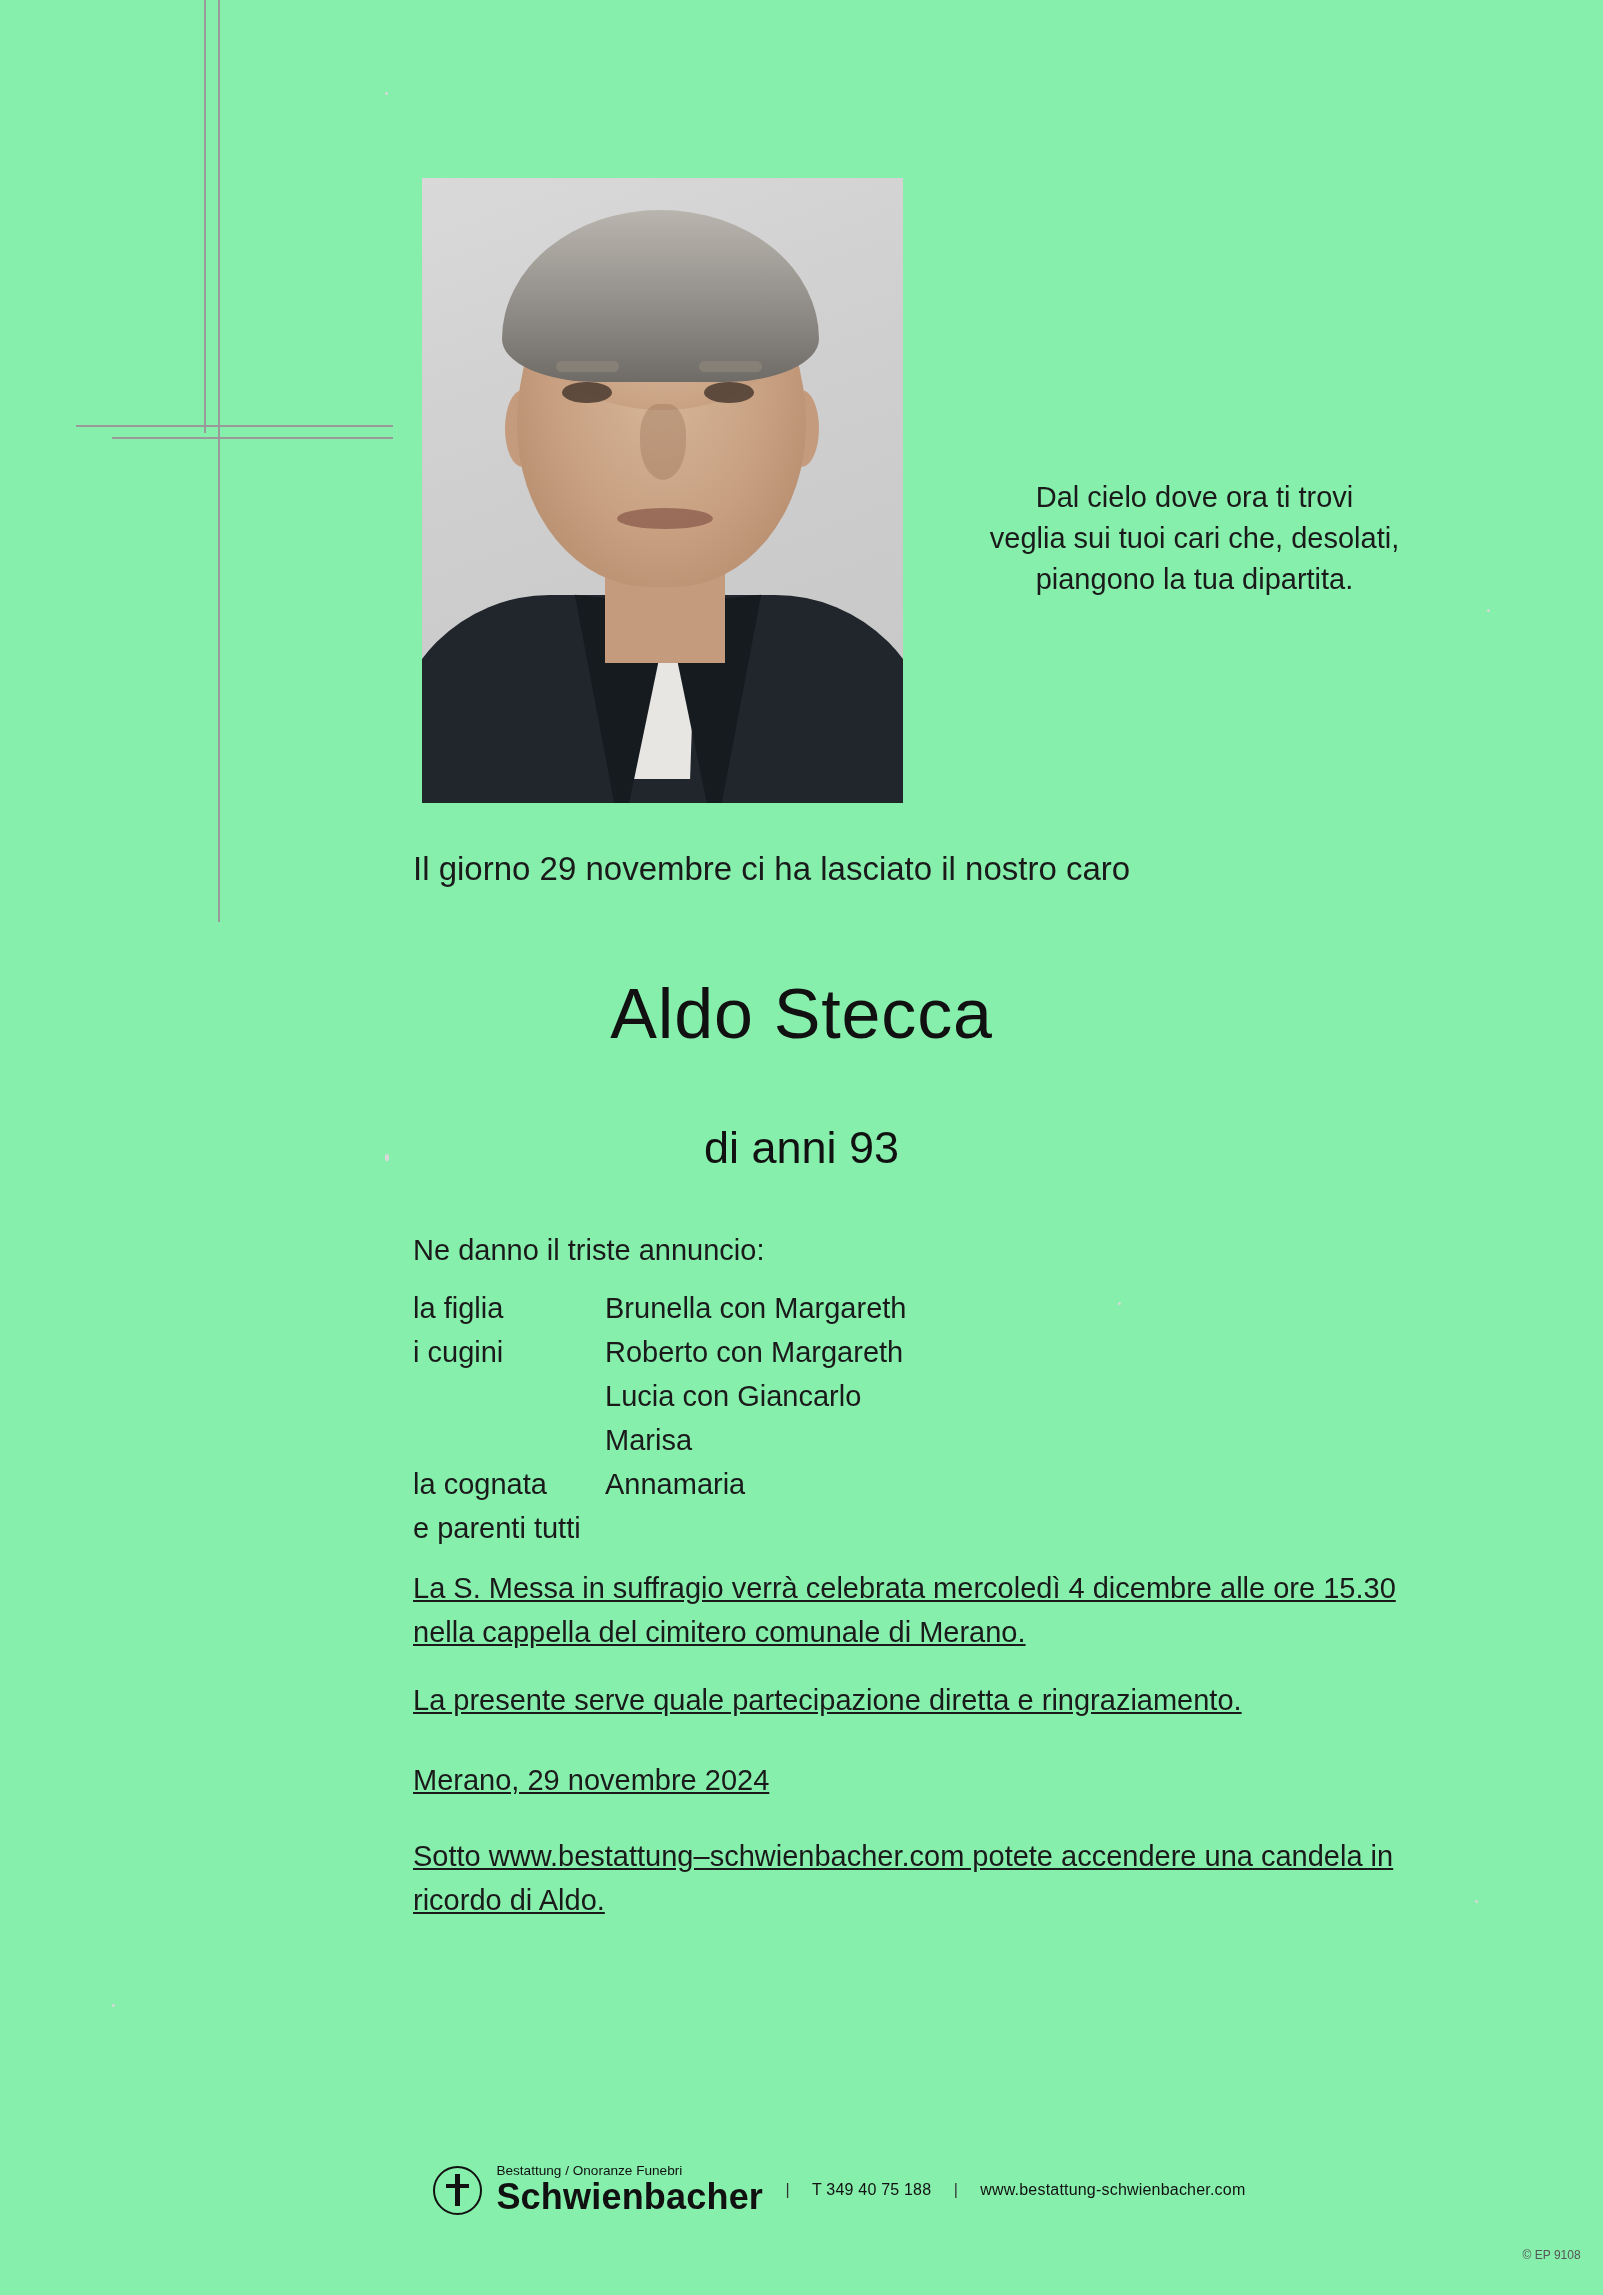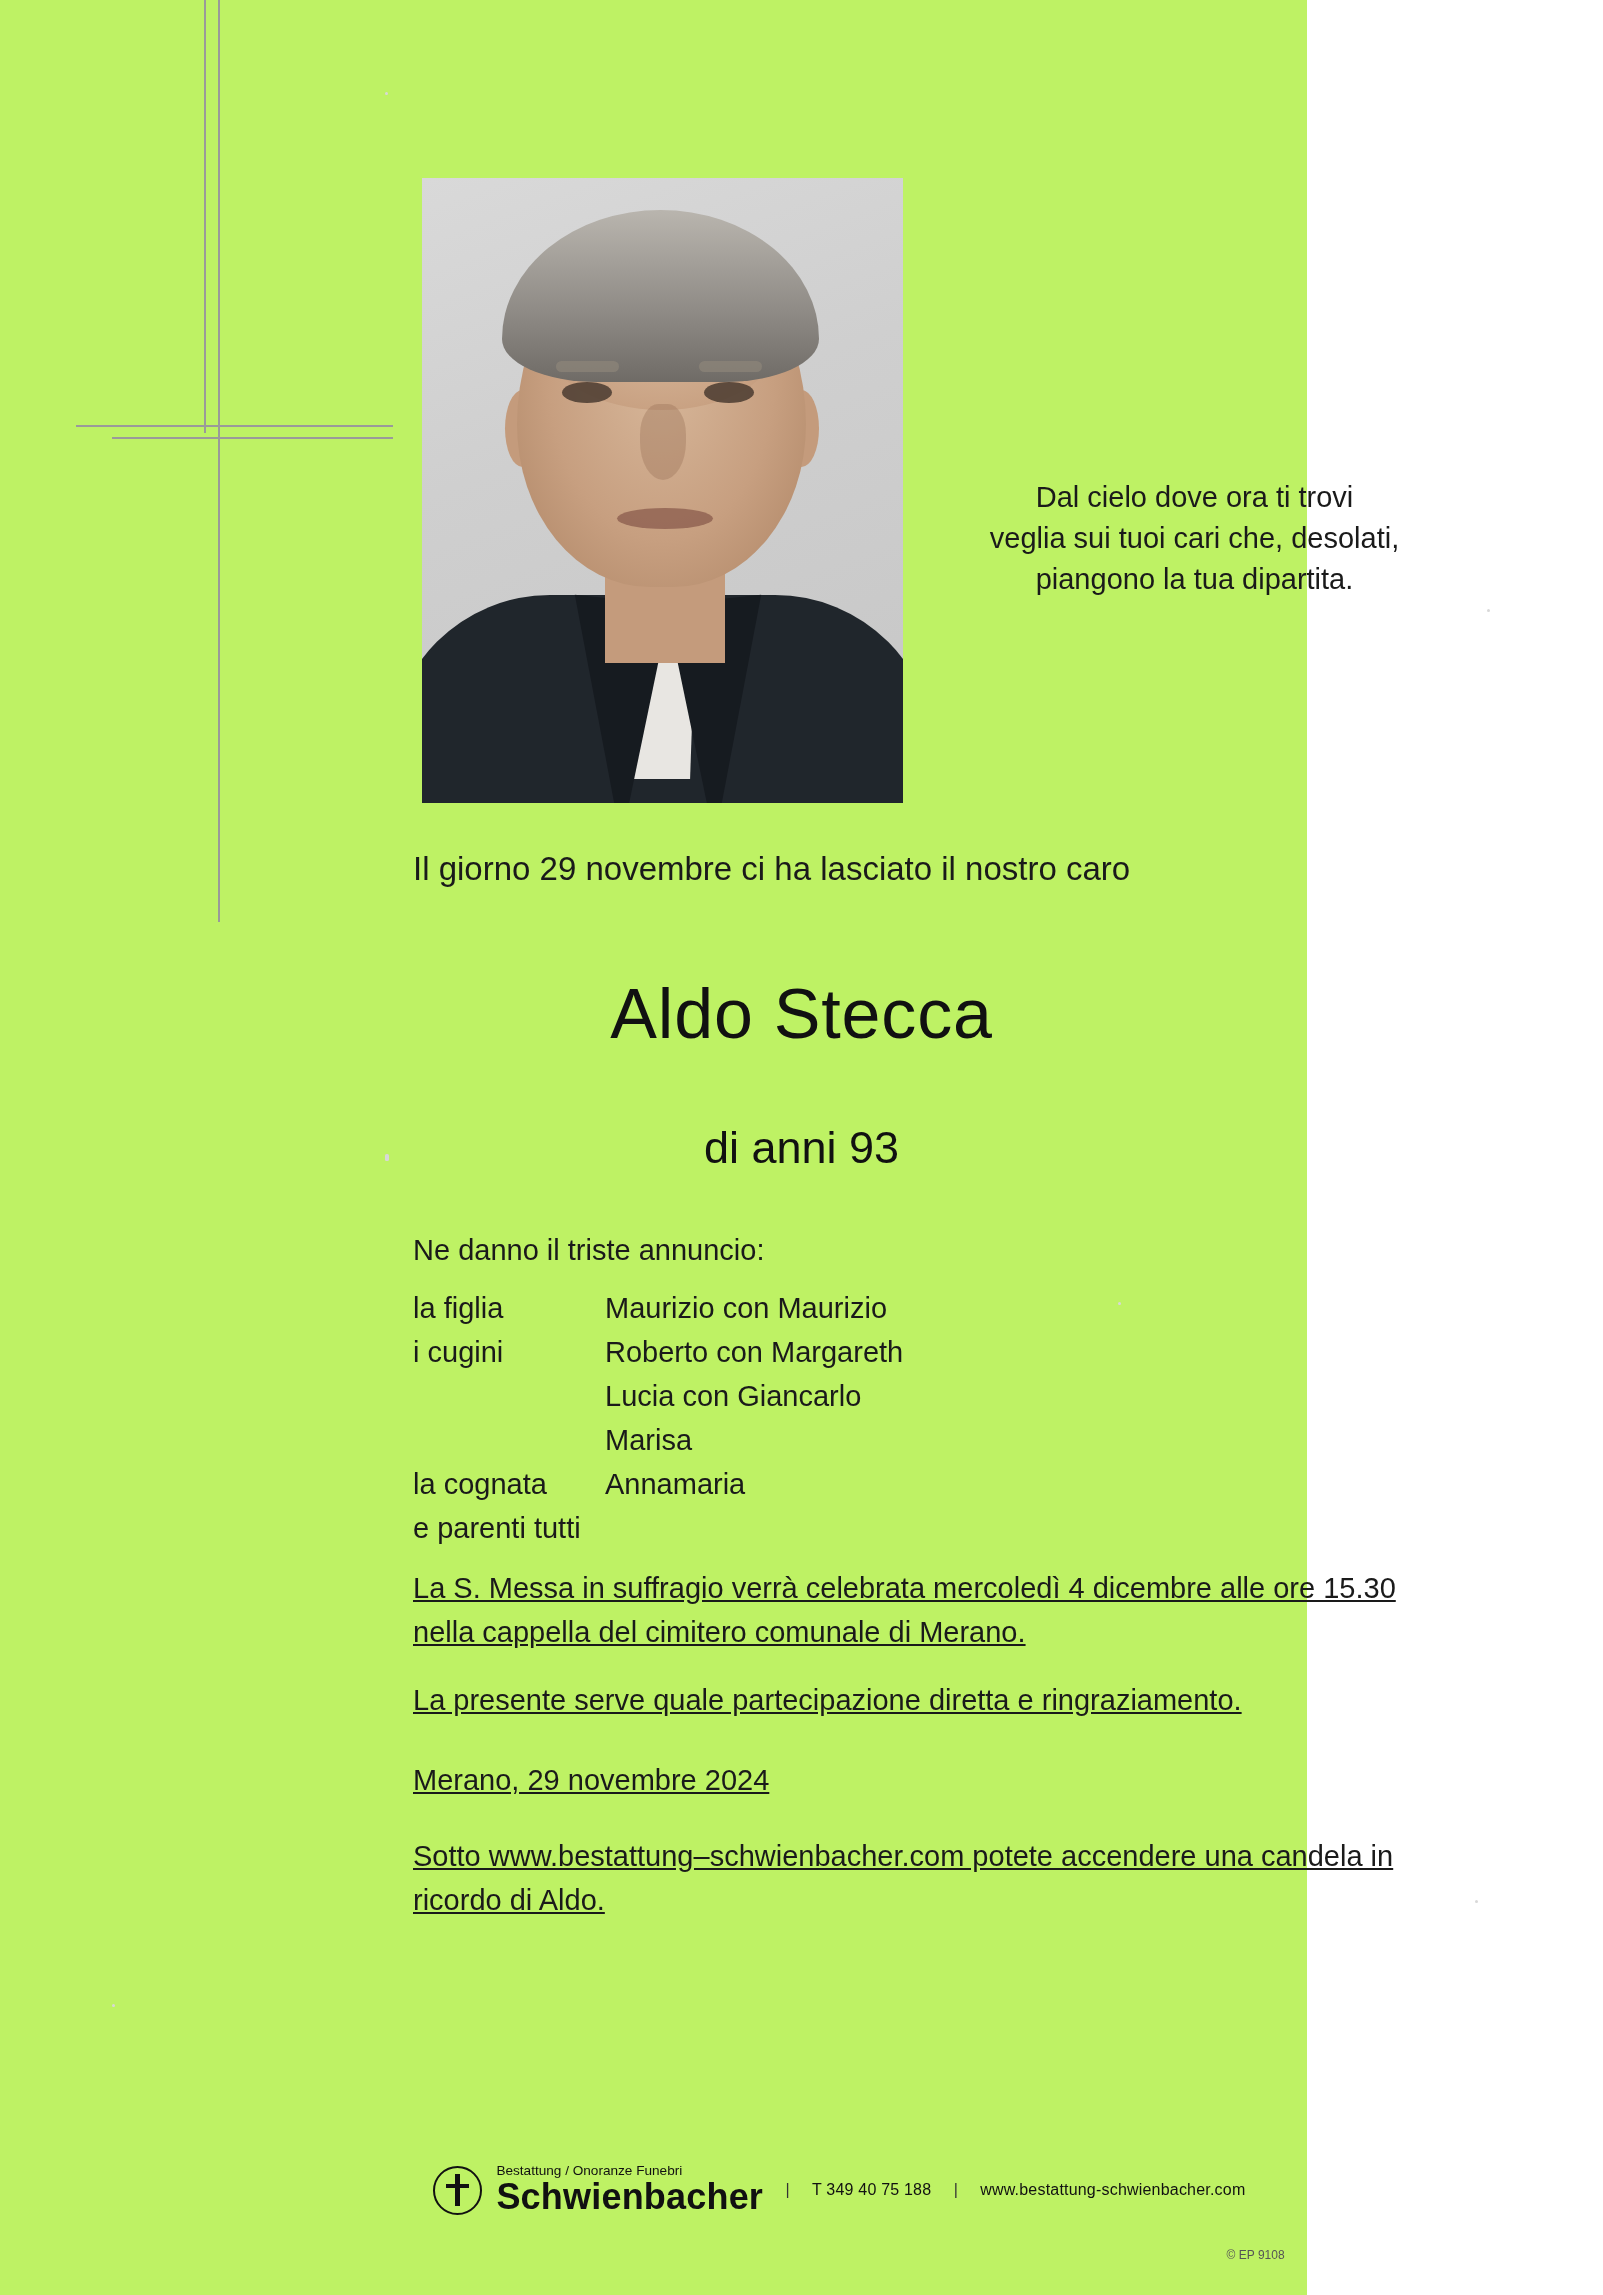--- a/index.html
+++ b/index.html
@@ -12,23 +12,23 @@
     height: 2295px;
     position: relative;
     font-family: "Liberation Sans", sans-serif;
     color: #1a1a1a;
     overflow: hidden;
   }
 
   .page {
     position: absolute;
     top: 0; left: 0;
-    width: 1307px;
+    width: 1603px;
     height: 2295px;
-    background: #bef264;
+    background: #86efac;
   }
 
   
   .cross {
     position: absolute;
     top: 0;
     left: 0;
     width: 417px;
     height: 962px;
   }
@@ -390,21 +390,21 @@
   <div class="lead">Il giorno 29 novembre ci ha lasciato il nostro caro</div>
 
   <div class="name">Aldo Stecca</div>
   <div class="age">di anni 93</div>
 
   <div class="announce">Ne danno il triste annuncio:</div>
 
   <div class="rel-table">
     <div class="rel-row">
       <span class="rel-label">la figlia</span>
-      <span class="rel-names">Maurizio con Maurizio</span>
+      <span class="rel-names">Brunella con Margareth</span>
     </div>
     <div class="rel-row">
       <span class="rel-label">i cugini</span>
       <span class="rel-names">Roberto con Margareth</span>
     </div>
     <div class="rel-row">
       <span class="rel-label"></span>
       <span class="rel-names">Lucia con Giancarlo</span>
     </div>
     <div class="rel-row">

